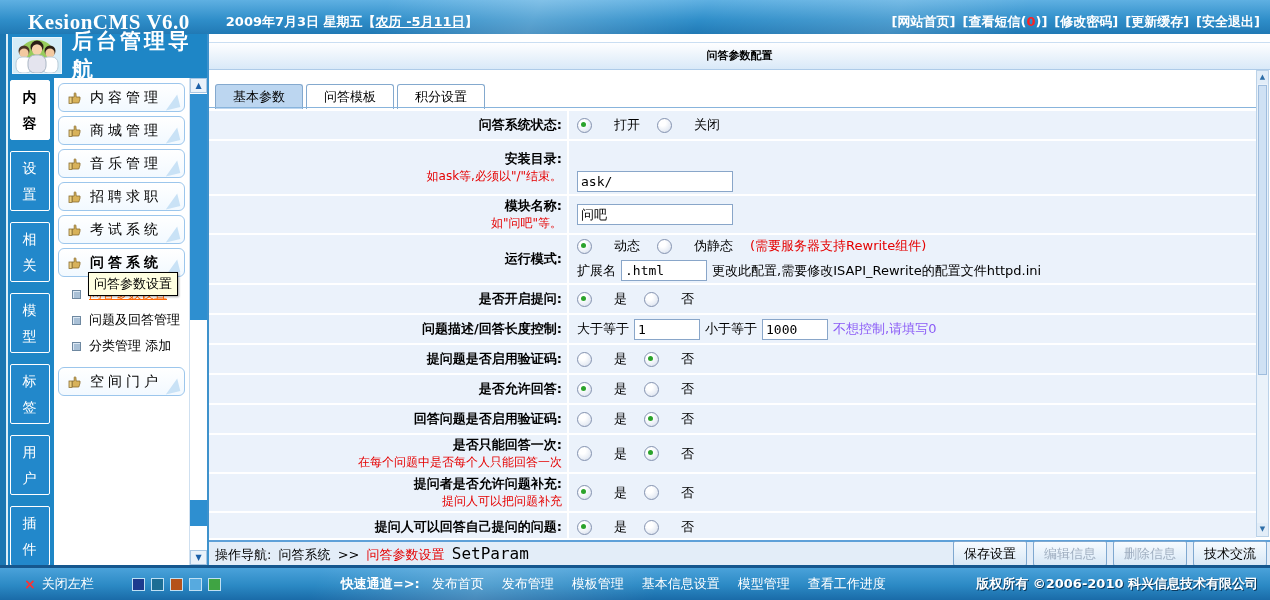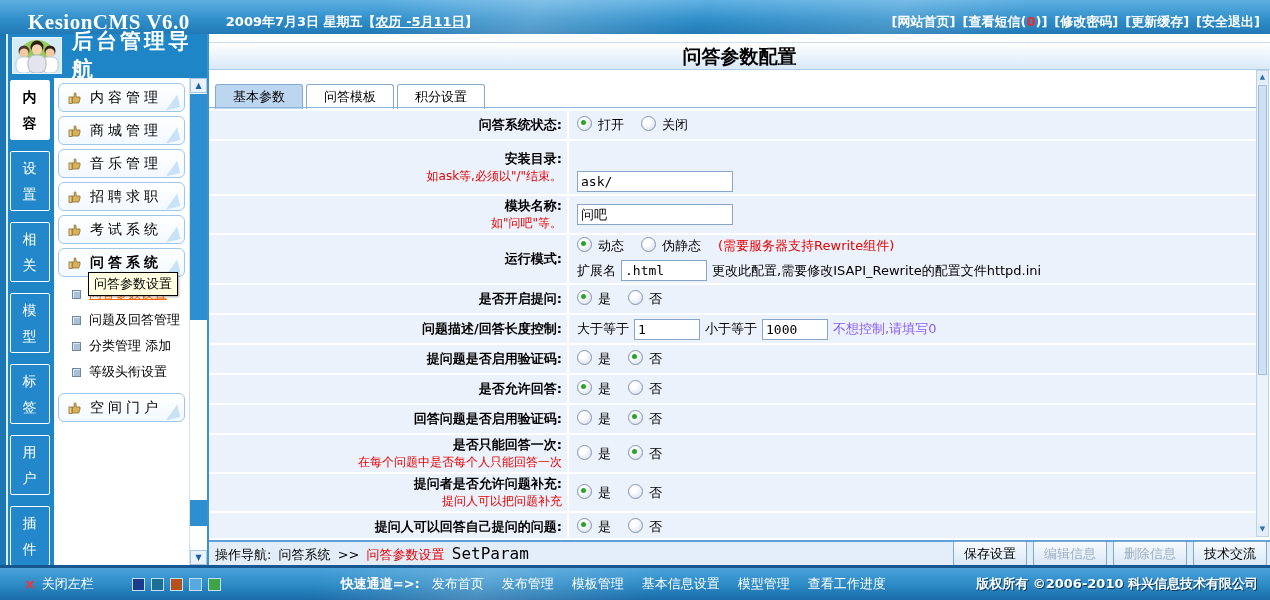--- a/index.html
+++ b/index.html
@@ -57,35 +57,35 @@
     padding:2px 5px;font-size:13px;white-space:nowrap;z-index:50;box-shadow:1px 1px 2px rgba(0,0,0,.35);}
   .side-scroll{width:17px;flex:none;background:#FFFFFF;position:relative;border-left:1px solid #CFE0F0;}
   .ss-up,.ss-down{position:absolute;left:0;right:0;height:15px;background:#EAF2FA;border:1px solid #A9C6E2;
     box-sizing:border-box;color:#1B5FA8;font-size:8px;line-height:13px;text-align:center;cursor:pointer;}
   .ss-up{top:0;}
   .ss-down{bottom:0;}
   .ss-thumb{position:absolute;top:16px;left:0;right:0;height:226px;background:#2E8FD0;cursor:pointer;}
   .ss-block{position:absolute;bottom:39px;left:0;right:0;height:26px;background:#2E8FD0;cursor:pointer;}
   
   .main{position:absolute;left:207px;top:34px;right:0;bottom:35px;background:#fff;border-left:2px solid #3E92CC;box-sizing:border-box;}
-  .main-title{margin-top:8px;height:26px;line-height:26px;text-align:center;font-size:19px;font-weight:bold;
+  .main-title{margin-top:8px;height:26px;line-height:26px;text-align:center;font-size:11px;font-weight:bold;
     background:linear-gradient(180deg,#FEFEFF,#D9E9F8);border-top:1px solid #CADEF2;border-bottom:1px solid #AECBE8;}
   .main-tabs{display:flex;gap:3px;margin:14px 0 0 6px;height:25px;}
   .tab{padding:3px 17px;border:1px solid #84A9CE;border-bottom:none;border-radius:3px 3px 0 0;
     background:#FFFFFF;font-size:13px;cursor:pointer;line-height:18px;}
   .tab.active{background:#BCD6F0;font-weight:normal;}
   .form-rows{position:absolute;left:0;right:14px;top:73px;bottom:27px;overflow:hidden;border-top:1px solid #88B4DC;padding-top:3px;}
   .frow{display:flex;background:#EBF2FB;margin-bottom:2px;align-items:stretch;min-height:28px;}
   .lbl{width:358px;flex:none;display:flex;flex-direction:column;justify-content:center;align-items:flex-end;
     padding:1px 5px 1px 0;box-sizing:border-box;}
   .lbl-main{font-weight:bold;font-size:13px;}
   .lbl-hint{color:#E50000;font-size:12px;}
   .ctl{flex:1;display:flex;flex-wrap:wrap;align-items:center;gap:2px 5px;padding:2px 4px 2px 8px;
     border-left:2px solid #FFFFFF;box-sizing:border-box;font-size:13px;}
-  .radio-wrap{display:inline-flex;align-items:flex-start;gap:6px;margin-right:12px;cursor:pointer;}
+  .radio-wrap{display:inline-flex;align-items:center;gap:22px;margin-right:12px;cursor:pointer;}
   .radio{width:13px;height:13px;border:1px solid #8593B0;border-radius:50%;position:relative;flex:none;
     background:radial-gradient(circle at 35% 30%,#FFFFFF 25%,#E8EDF5 65%,#C8D2E2);}
   .radio.checked::after{content:"";position:absolute;left:3px;top:3px;width:5px;height:5px;border-radius:50%;background:#2BA32B;}
   .txt-input{height:19px;border:1px solid #89A6C9;background:#fff;padding:0 3px;font-size:13px;
     font-family:"DejaVu Sans Mono","Liberation Mono",monospace;}
   .red-note{color:#E50000;}
   .blue-note{color:#8b5cf6;}
   .brk{flex-basis:100%;height:1px;}
   .action-bar{position:absolute;left:0;right:0;bottom:0;height:25px;background:#E3EDF8;border-top:2px solid #5EA0D8;
     display:flex;align-items:center;box-sizing:border-box;padding-left:6px;font-size:13px;}
@@ -207,24 +207,20 @@
           <span class="lk active">问答参数设置</span>
         </div>
         <div class="menu-link">
           <span class="bullet"></span>
           <span class="lk">问题及回答管理</span>
         </div>
         <div class="menu-link">
           <span class="bullet"></span>
           <span class="lk">分类管理 添加</span>
         </div>
-        <div class="menu-link">
-          <span class="bullet"></span>
-          <span class="lk">等级头衔设置</span>
-        </div>
         <div class="menu-box gap-top">
           <span class="hand-icon"><svg viewBox="0 0 14 14" width="14" height="14" xmlns="http://www.w3.org/2000/svg">
               <path d="M4.2 6h2V2.6c0-1.1 1.5-1.1 1.7 0L8.2 6h3.8v2.2L10.8 12H4.2z" fill="#D8B25A" stroke="#8A6D2F" stroke-width="0.8"></path>
               <rect x="1" y="6" width="3" height="6.4" fill="#EBD084" stroke="#8A6D2F" stroke-width="0.8"></rect>
             </svg></span>
           <span>空间门户</span>
           <span class="chev"></span>
         </div>
       </div>
     <div class="side-scroll">

